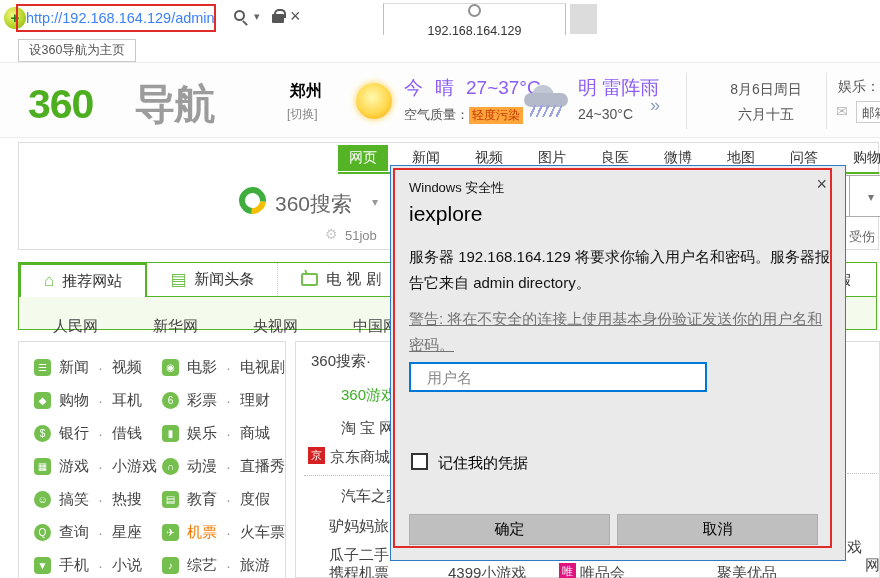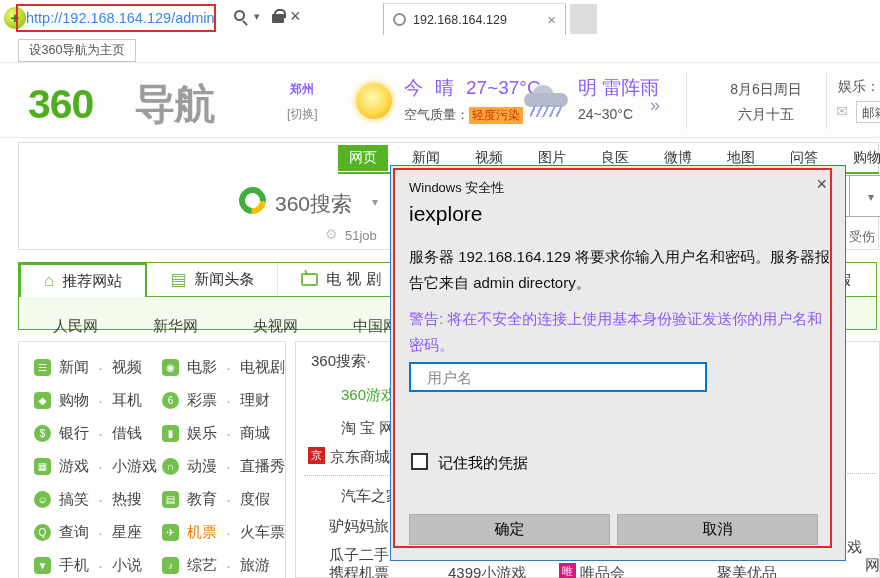--- a/index.html
+++ b/index.html
@@ -23,40 +23,40 @@
     border:2px solid #5a5a5a; border-radius:50%; }
   .magnifier::after { content:""; position:absolute; left:8px; top:8px; width:2px; height:6px;
     background:#5a5a5a; transform:rotate(-45deg); }
   .addr-caret { position:absolute; left:20px; top:2px; font-size:11px; color:#666; }
   .lock { position:absolute; left:38px; top:6px; width:12px; height:9px; background:#555; border-radius:1px; }
   .lock::before { content:""; position:absolute; left:2px; top:-5px; width:8px; height:7px;
     border:2px solid #555; border-bottom:none; border-radius:5px 5px 0 0; }
   .addr-close { position:absolute; left:56px; top:-2px; font-size:18px; color:#555; }
   .tab { position:absolute; left:383px; top:3px; width:183px; height:32px; background:#fff;
     border-left:1px solid #bdbdbd; border-right:1px solid #bdbdbd; border-top:1px solid #dcdcdc;
-    display:flex; align-items:center; padding:0 9px; gap:7px; }
+    display:flex; align-items:center; padding:0 9px; gap:7px;flex-direction:column; }
   .spinner { width:13px; height:13px; border:2px solid #8f8f8f; border-radius:50%; flex:none; }
   .tab-title { font-size:12.5px; color:#333; white-space:nowrap; flex:1; }
   .tab-close { font-size:15px; color:#8a8a8a; }
   .newtab-btn { position:absolute; left:570px; top:4px; width:27px; height:30px; background:#dcdcdc; }
 
   
   .favbar { position:absolute; left:0; top:36px; width:880px; height:27px; background:#fff;
     border-bottom:1px solid #ececec; }
   .sethome-btn { position:absolute; left:18px; top:3px; height:23px; padding:0 10px;
     background:#fff; border:1px solid #c9c9c9; font-size:12.5px; color:#555;
     font-family:inherit; }
 
   
   .header { position:absolute; left:0; top:63px; width:880px; height:75px; background:#fdfdfd;
     border-bottom:1px solid #ececec; }
   .logo { position:absolute; left:28px; top:14px; font-size:41px; font-weight:bold; letter-spacing:-1px; }
   .logo-green { color:#4dae1f; }
   .logo-gray { color:#9c9c9c;margin-left:41px; }
-  .city-name { position:absolute; left:290px; top:18px; font-size:12px; font-weight:bold; color:#8b5cf6; }
+  .city-name { position:absolute; left:290px; top:18px; font-size:16px; font-weight:bold; color:#000000; }
   .city-switch { position:absolute; left:287px; top:43px; font-size:12px; color:#888; }
   .sun-icon { position:absolute; left:356px; top:20px; width:36px; height:36px; border-radius:50%;
     background:radial-gradient(circle at 45% 40%, #fff8b0, #ffd84d 55%, #f2a400);
     box-shadow:0 0 7px #ffd34d; }
   .wx-line1 { position:absolute; top:12px; font-size:19px; color:#8b5cf6; white-space:nowrap; }
   .wx-line2 { position:absolute; top:43px; font-size:13px; color:#555; white-space:nowrap; }
   .wx-gap { display:inline-block; width:12px; }
   .aqi-badge { display:inline-block; background:#ffa63c; color:#c43b00; font-size:12px;
     padding:1px 3px; line-height:15px; }
   .cloud-icon { position:absolute; left:524px; top:20px; width:46px; height:34px; }
@@ -139,21 +139,21 @@
 
   
   .dialog { position:absolute; left:390px; top:165px; width:456px; height:396px;
     background:#eaeaea; border:1px solid #2f7bc3; z-index:10; }
   .dlg-red { position:absolute; left:2px; top:2px; right:13px; bottom:12px;
     border:2px solid #e02b2b; pointer-events:none; z-index:12; }
   .dlg-title { position:absolute; left:18px; top:13px; font-size:13px; color:#111; }
   .dlg-close { position:absolute; right:18px; top:8px; font-size:18px; color:#444; }
   .dlg-app { position:absolute; left:18px; top:36px; font-size:21px; font-weight:400; color:#000; }
   .dlg-msg { position:absolute; left:18px; top:78px; width:424px; font-size:15px; line-height:26px; color:#111; }
-  .dlg-warn { position:absolute; left:18px; top:140px; width:424px; font-size:15px; line-height:26px; color:#8b5cf6; }
+  .dlg-warn { position:absolute; left:18px; top:140px; width:424px; font-size:15px; line-height:26px; color:#737373;text-decoration:underline; }
   .dlg-user { position:absolute; left:18px; top:196px; width:298px; height:30px;
     border:2px solid #0078d7; background:#fff; font-family:inherit; font-size:15px; padding:0 16px; color:#222; }
   .dlg-user::placeholder { color:#8a8a8a; opacity:1; }
   .dlg-pass { position:absolute; left:18px; top:239px; width:298px; height:29px;
     border:1px solid #919191; background:#ececec; font-family:inherit; font-size:15px; padding:0 8px; color:#222; }
   .dlg-pass::placeholder { color:#777; opacity:1; }
   .dlg-check { position:absolute; left:20px; top:287px; width:17px; height:17px;
     border:2px solid #333; background:#fff; }
   .dlg-check-label { position:absolute; left:47px; top:288px; font-size:15px; color:#000; }
   .dlg-btn { position:absolute; top:348px; width:201px; height:31px; background:#bfbfbf;

